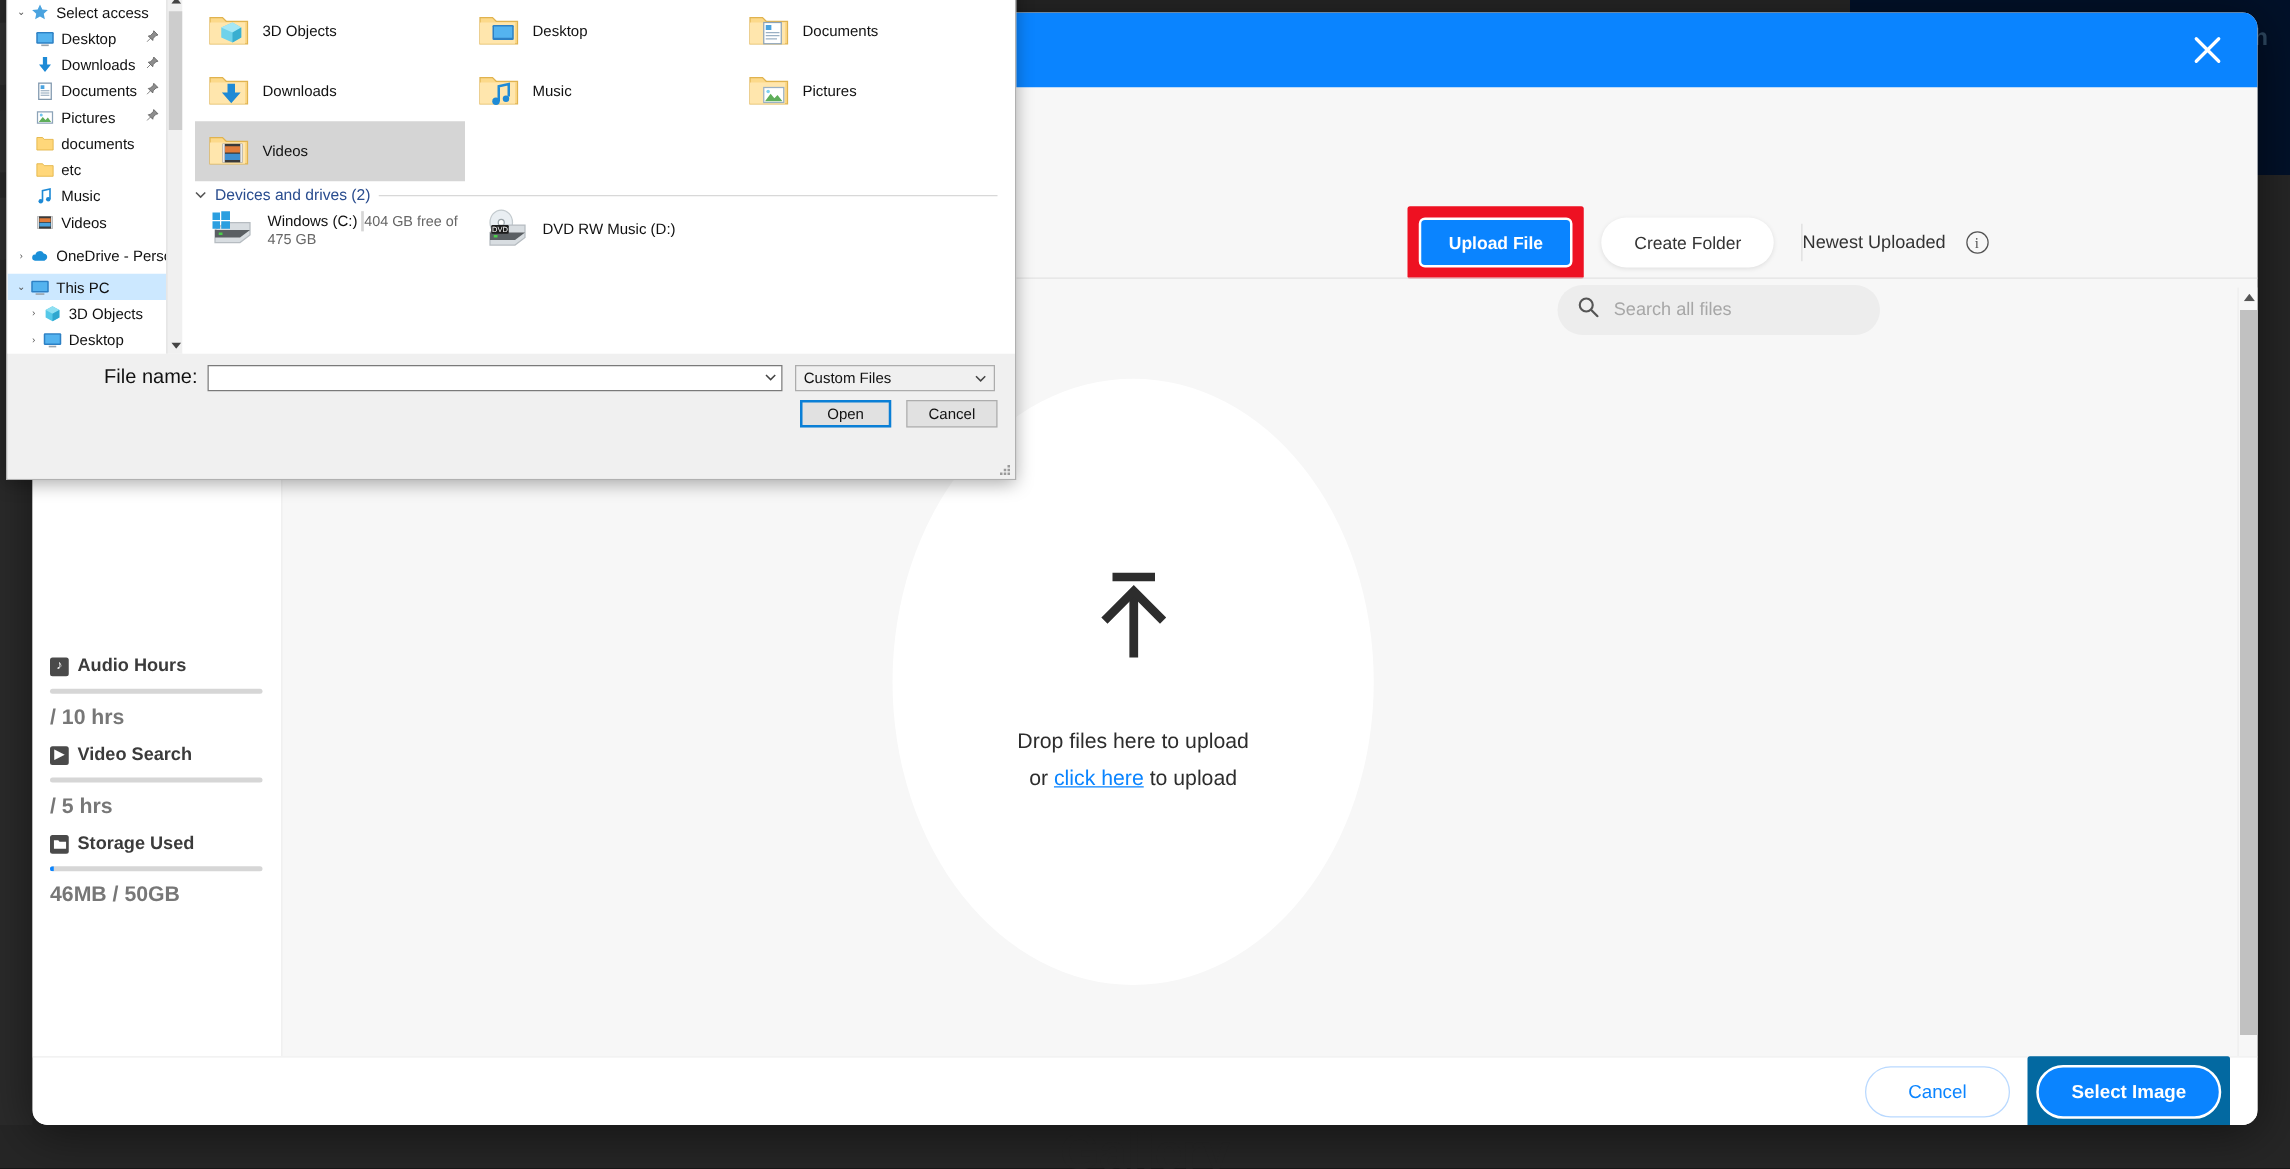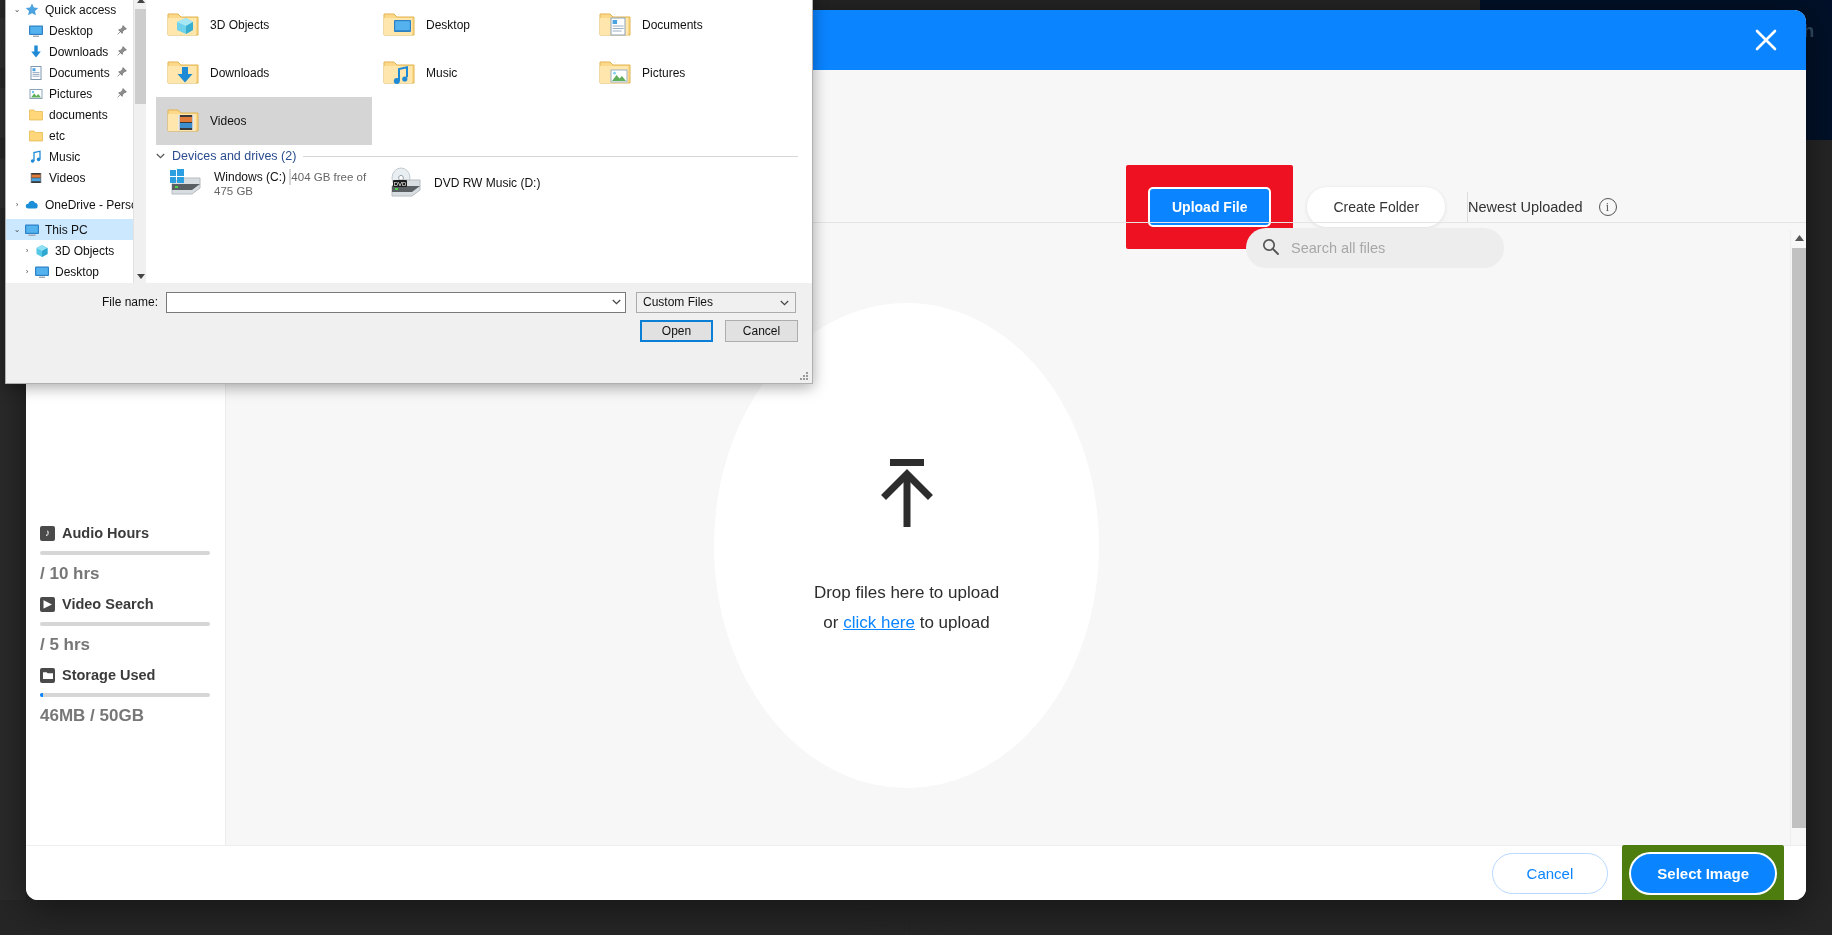--- a/index.html
+++ b/index.html
@@ -78,21 +78,21 @@
   .usage-bar {
     margin-top: 10px; height: 4px; width: 170px; background: #d6d6d6; border-radius: 2px;
     position: relative; overflow: hidden;
   }
   .usage-bar > i { position: absolute; left: 0; top: 0; height: 100%; background: #0a84ff; display:block; }
   .usage-val { margin-top: 9px; font-size: 17px; color: #777; font-weight: 700; }
 
   
   .toolbar { position: absolute; left: 1100px; top: 95px; display: flex; align-items: center; }
   .btn-upload-wrap {
-    position: relative; padding: 22px; background: #ee1122; border-radius: 2px;
+    position: relative; padding: 9px; background: #ee1122; border-radius: 2px;
   }
   .btn-upload {
     background: #0a84ff; color: #fff; font-size: 14px; font-weight: 700;
     padding: 10px 22px; border: 2px solid #fff; border-radius: 5px; cursor: pointer;
     white-space: nowrap;
   }
   .btn-createfolder {
     margin-left: 14px; background: #fff; color: #333; font-size: 14px;
     padding: 12px 26px; border: none; border-radius: 22px; cursor: pointer;
     box-shadow: 0 1px 4px rgba(0,0,0,.10); white-space: nowrap; text-align: center;
@@ -150,21 +150,21 @@
   
   .modal-footer {
     position: absolute; left: 0; bottom: 0; width: 1780px; height: 55px;
     background: #fff; border-top: 1px solid #eee;
     display: flex; align-items: center; justify-content: flex-end; padding-right: 22px;
   }
   .btn-cancel {
     background: #fff; color: #0a84ff; font-size: 15px; padding: 11px 34px;
     border: 1px solid #b9d9ff; border-radius: 22px; cursor: pointer;
   }
-  .btn-select-wrap { margin-left: 14px; padding: 7px; background: #4d7c0f; border-radius: 2px; }
+  .btn-select-wrap { margin-left: 14px; padding: 7px; background: #0369a1; border-radius: 2px; }
   .btn-select {
     background: #0a84ff; color: #fff; font-size: 15px; font-weight: 700;
     padding: 11px 26px; border: 2px solid #fff; border-radius: 22px; cursor: pointer;
     white-space: nowrap;
   }
 
   
   .filedlg {
     position: absolute; left: 5px; top: -36px; width: 808px; height: 420px;
     background: #f0f0f0; border: 1px solid #b0b0b0;
@@ -200,21 +200,21 @@
   .grid-item.sel { background: #d5d5d5; }
   .drive-item { width: 220px; display: flex; gap: 10px; padding-left: 10px; font-size: 12px; color: #111; }
   .drive-info { padding-top: 3px; }
   .drive-name { font-size: 12px; color: #111; margin-bottom: 3px; }
   .drive-bar { width: 160px; height: 12px; background: #e6e6e6; border: 1px solid #d6d6d6; position: relative; }
   .drive-bar > i { position: absolute; left: 0; top: 0; height: 100%; background: #1a9ae0; display: block; }
   .drive-free { font-size: 11.5px; color: #666; margin-top: 4px; }
 
   .fd-bottom { position: absolute; left: 0; top: 318px; width: 806px; height: 100px; background: #f0f0f0; }
   .fn-row { position: absolute; left: 0; top: 8px; width: 806px; height: 22px; display: flex; align-items: center; }
-  .fn-label { width: 160px; text-align: right; font-size: 12px; color: #111; padding-right: 8px; }
+  .fn-label { width: 160px; text-align: right; font-size: 16px; color: #111; padding-right: 8px; }
   .fn-input {
     width: 460px; height: 21px; background: #fff; border: 1px solid #7a7a7a;
     display: flex; align-items: center; padding: 0 4px;
   }
   .fn-input input { flex: 1; border: none; outline: none; font-size: 12px; font-family: "Liberation Sans", sans-serif; }
   .fn-input .dd { color: #444; font-size: 8px; padding-left: 4px; }
   .fn-type {
     margin-left: 10px; width: 160px; height: 21px; background: #f0f0f0; border: 1px solid #acacac;
     display: flex; align-items: center; justify-content: space-between; padding: 0 6px;
     font-size: 12px; color: #111; cursor: pointer;
@@ -358,21 +358,21 @@
     <div class="fd-main">
 
       <div class="fd-tree">
         <div class="tree-item">
           <span class="tree-chev">⌄</span>
           <span class="tree-ico">
             <svg width="16" height="16" viewBox="0 0 16 16">
                 <path d="M8 1.5l1.9 4 4.4.5-3.3 3 .9 4.3L8 11.2 4.1 13.3 5 9 1.7 6l4.4-.5z" fill="#4aa3df"></path>
               </svg>
           </span>
-          <span>Quick access</span>
+          <span>Select access</span>
         </div>
 
         <div class="tree-item" style="padding-left:22px">
           <span class="tree-ico">
             <svg width="16" height="16" viewBox="0 0 16 16">
                 <rect x="1" y="2.5" width="14" height="9.5" rx="1" fill="#2d80c4"></rect>
                 <rect x="2.2" y="3.7" width="11.6" height="7.1" fill="#54b3ef"></rect>
                 <rect x="5" y="12.6" width="6" height="1.3" fill="#9aa4ad"></rect>
               </svg>
           </span>

